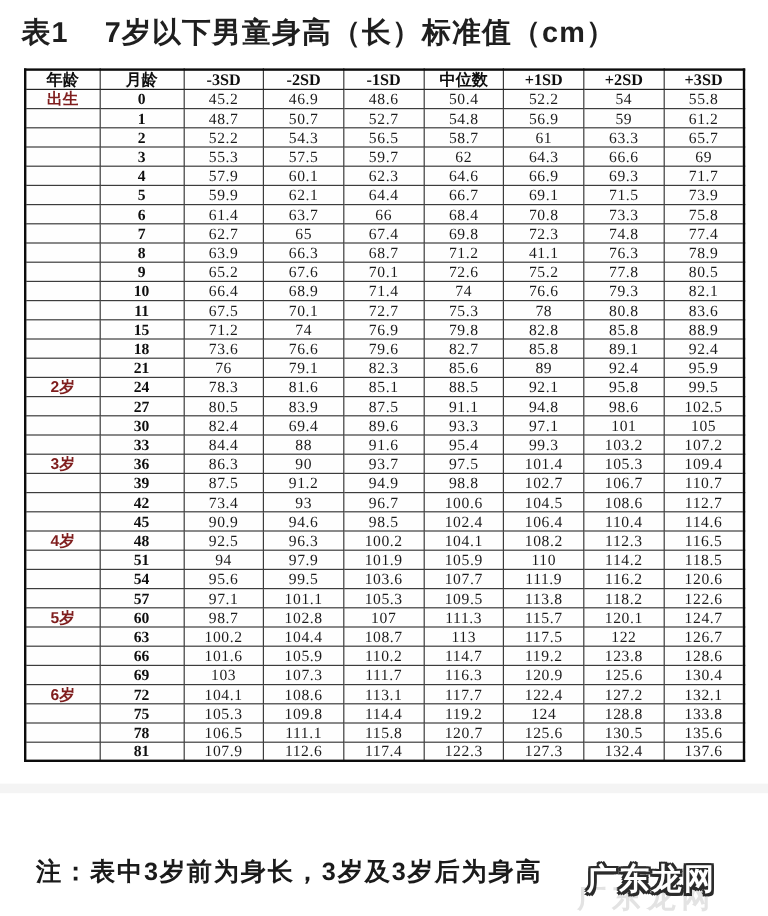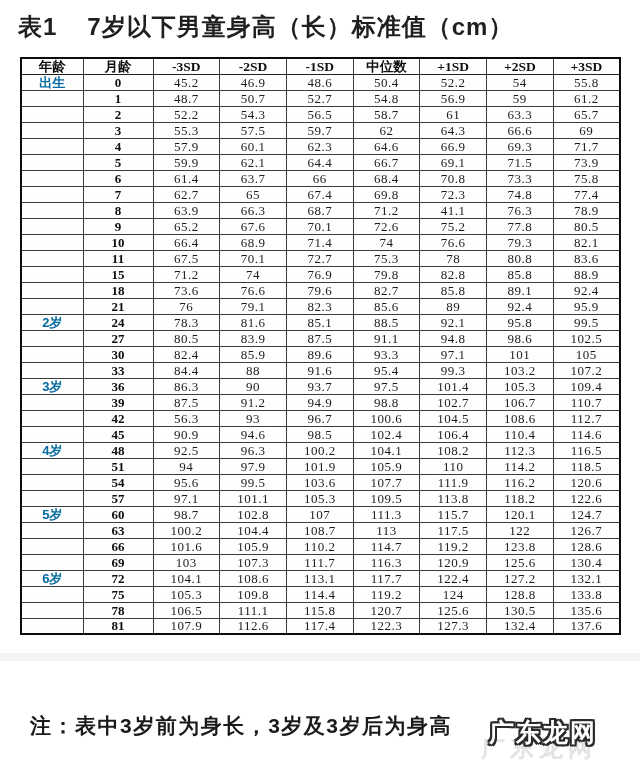--- a/index.html
+++ b/index.html
@@ -50,21 +50,21 @@
     font-size: 13.5px;
     font-weight: 700;
     color: #0e0e0e;
     font-family: "Liberation Serif", serif;
     border-bottom: 1.5px solid #222;
     margin-left: 24px;
   }
   .age-cell {
     font-weight: 700;
     font-size: 13px;
-    color: #0369a1;
+    color: #7f1d1d;
   }
   .month-cell {
     font-weight: 700;
     font-size: 13px;
     color: #0e0e0e;
     font-family: "Liberation Serif", serif;
   }
   .val-cell {
     font-size: 13px;
     color: #1c1c1c;
@@ -344,21 +344,21 @@
           <td class="val-cell">87.5</td>
           <td class="val-cell">91.1</td>
           <td class="val-cell">94.8</td>
           <td class="val-cell">98.6</td>
           <td class="val-cell">102.5</td>
         </tr>
         <tr>
           <td class="age-cell"></td>
           <td class="month-cell">30</td>
           <td class="val-cell">82.4</td>
-          <td class="val-cell">85.9</td>
+          <td class="val-cell">69.4</td>
           <td class="val-cell">89.6</td>
           <td class="val-cell">93.3</td>
           <td class="val-cell">97.1</td>
           <td class="val-cell">101</td>
           <td class="val-cell">105</td>
         </tr>
         <tr>
           <td class="age-cell"></td>
           <td class="month-cell">33</td>
           <td class="val-cell">84.4</td>
@@ -387,21 +387,21 @@
           <td class="val-cell">91.2</td>
           <td class="val-cell">94.9</td>
           <td class="val-cell">98.8</td>
           <td class="val-cell">102.7</td>
           <td class="val-cell">106.7</td>
           <td class="val-cell">110.7</td>
         </tr>
         <tr>
           <td class="age-cell"></td>
           <td class="month-cell">42</td>
-          <td class="val-cell">56.3</td>
+          <td class="val-cell">73.4</td>
           <td class="val-cell">93</td>
           <td class="val-cell">96.7</td>
           <td class="val-cell">100.6</td>
           <td class="val-cell">104.5</td>
           <td class="val-cell">108.6</td>
           <td class="val-cell">112.7</td>
         </tr>
         <tr>
           <td class="age-cell"></td>
           <td class="month-cell">45</td>

